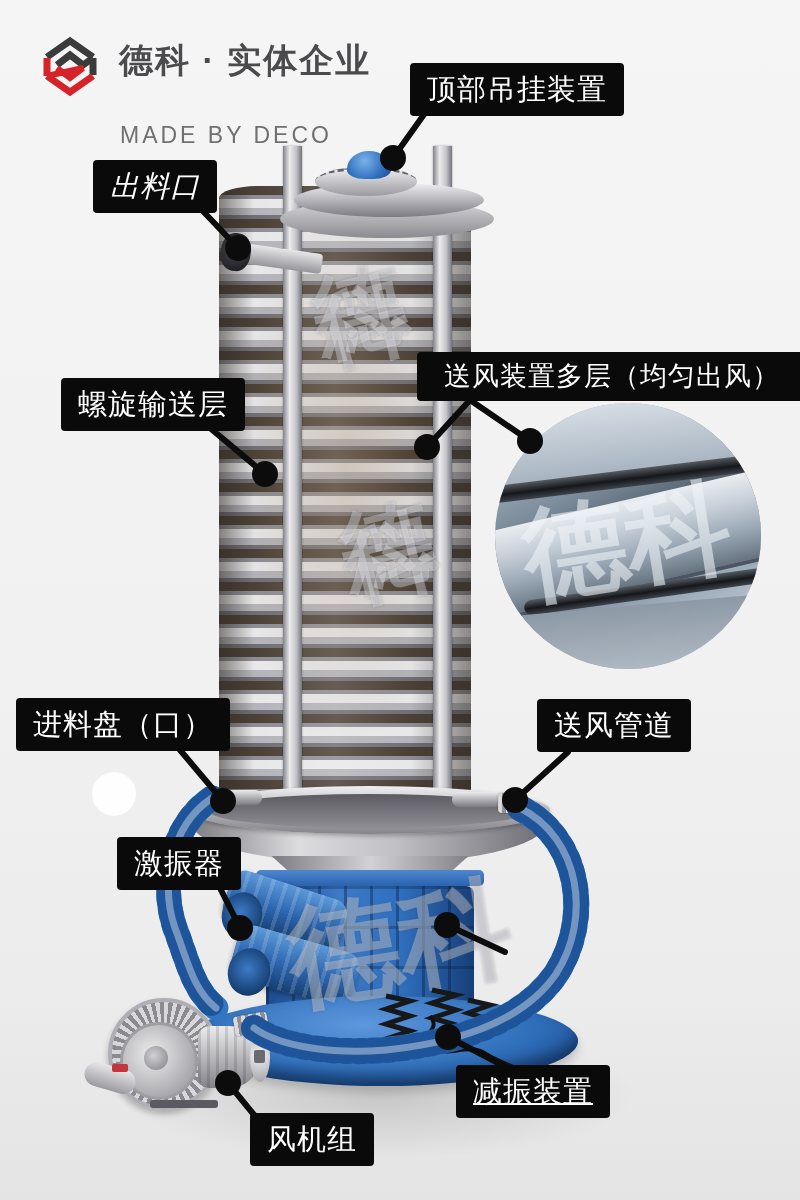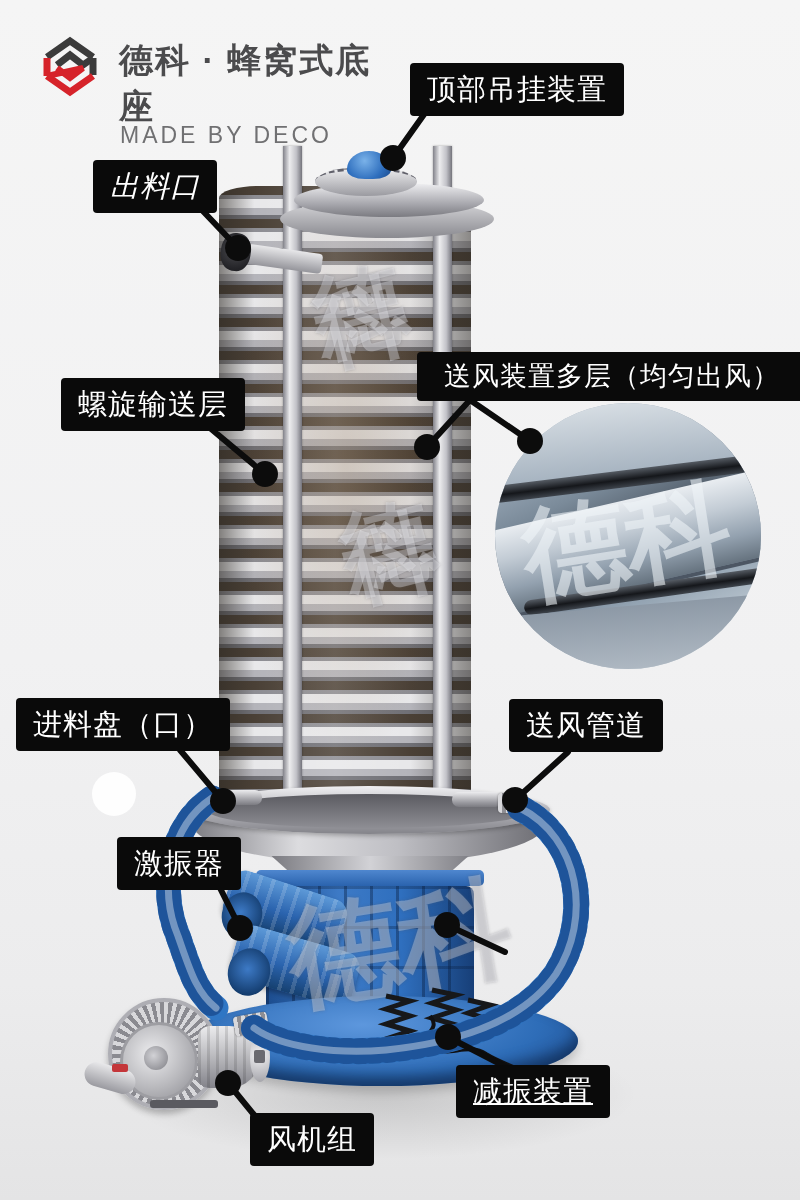--- a/index.html
+++ b/index.html
@@ -115,21 +115,21 @@
     <svg width="74" height="74" viewBox="0 0 74 74" class="abs" style="left:0;top:0;">
       <g fill="none" stroke-width="7" stroke-linejoin="miter">
         <path d="M14,27 L37,11 L60,27" stroke="#3b3b3b"></path>
         <path d="M24,35 L37,25 L50,35 L60,28" stroke="#3b3b3b"></path>
         <path d="M60,28 L60,45" stroke="#3b3b3b"></path>
         <path d="M14,46 L37,62 L60,46" stroke="#d6232a"></path>
         <path d="M24,38 L37,48 L50,38 L14,46" stroke="#d6232a" stroke-width="6"></path>
         <path d="M14,28 L14,46" stroke="#d6232a"></path>
       </g>
     </svg>
-    <div class="abs brand-title" style="left:86px;top:8px;">德科 · 蜂窝式底座</div>
+    <div class="abs brand-title" style="left:86px;top:8px;">德科 · 实体企业</div>
     <div class="abs brand-sub" style="left:87px;top:48px;margin-top:44px;">MADE BY DECO</div>
   </div>
 
   <div class="abs inset">
     <div class="abs wedge"></div>
     <div class="abs pipe-dark" style="left:-10px;top:66px;width:300px;height:17px;transform:rotate(-7deg);"></div>
     <div class="abs band"></div>
     <div class="abs pipe-dark" style="left:28px;top:180px;width:260px;height:15px;transform:rotate(-8deg);"></div>
     <div class="abs shade"></div>
     <div class="wm-inset">德科</div>
@@ -227,18 +227,18 @@
         <circle cx="448" cy="1037" r="13"></circle>
       <circle cx="228" cy="1083" r="13"></circle>
     </g>
   </svg>
 
   <div class="tag" style="left:410px;top:63px;">顶部吊挂装置</div>
   <div class="tag" style="left:93px;top:160px;font-style:italic;">出料口</div>
   <div class="tag tag-sm" style="left:417px;top:352px;">送风装置多层（均匀出风）</div>
   <div class="tag" style="left:61px;top:378px;">螺旋输送层</div>
   <div class="tag" style="left:16px;top:698px;">进料盘（口）</div>
-  <div class="tag" style="left:509px;top:699px;">送风管道</div>
+  <div class="tag" style="left:537px;top:699px;">送风管道</div>
   <div class="tag" style="left:117px;top:837px;">激振器</div>
   <div class="tag" style="left:456px;top:1065px;text-decoration:underline;">减振装置</div>
   <div class="tag" style="left:214px;top:1113px;margin-left:36px;">风机组</div>
 
 </div>
 
 </body></html>

